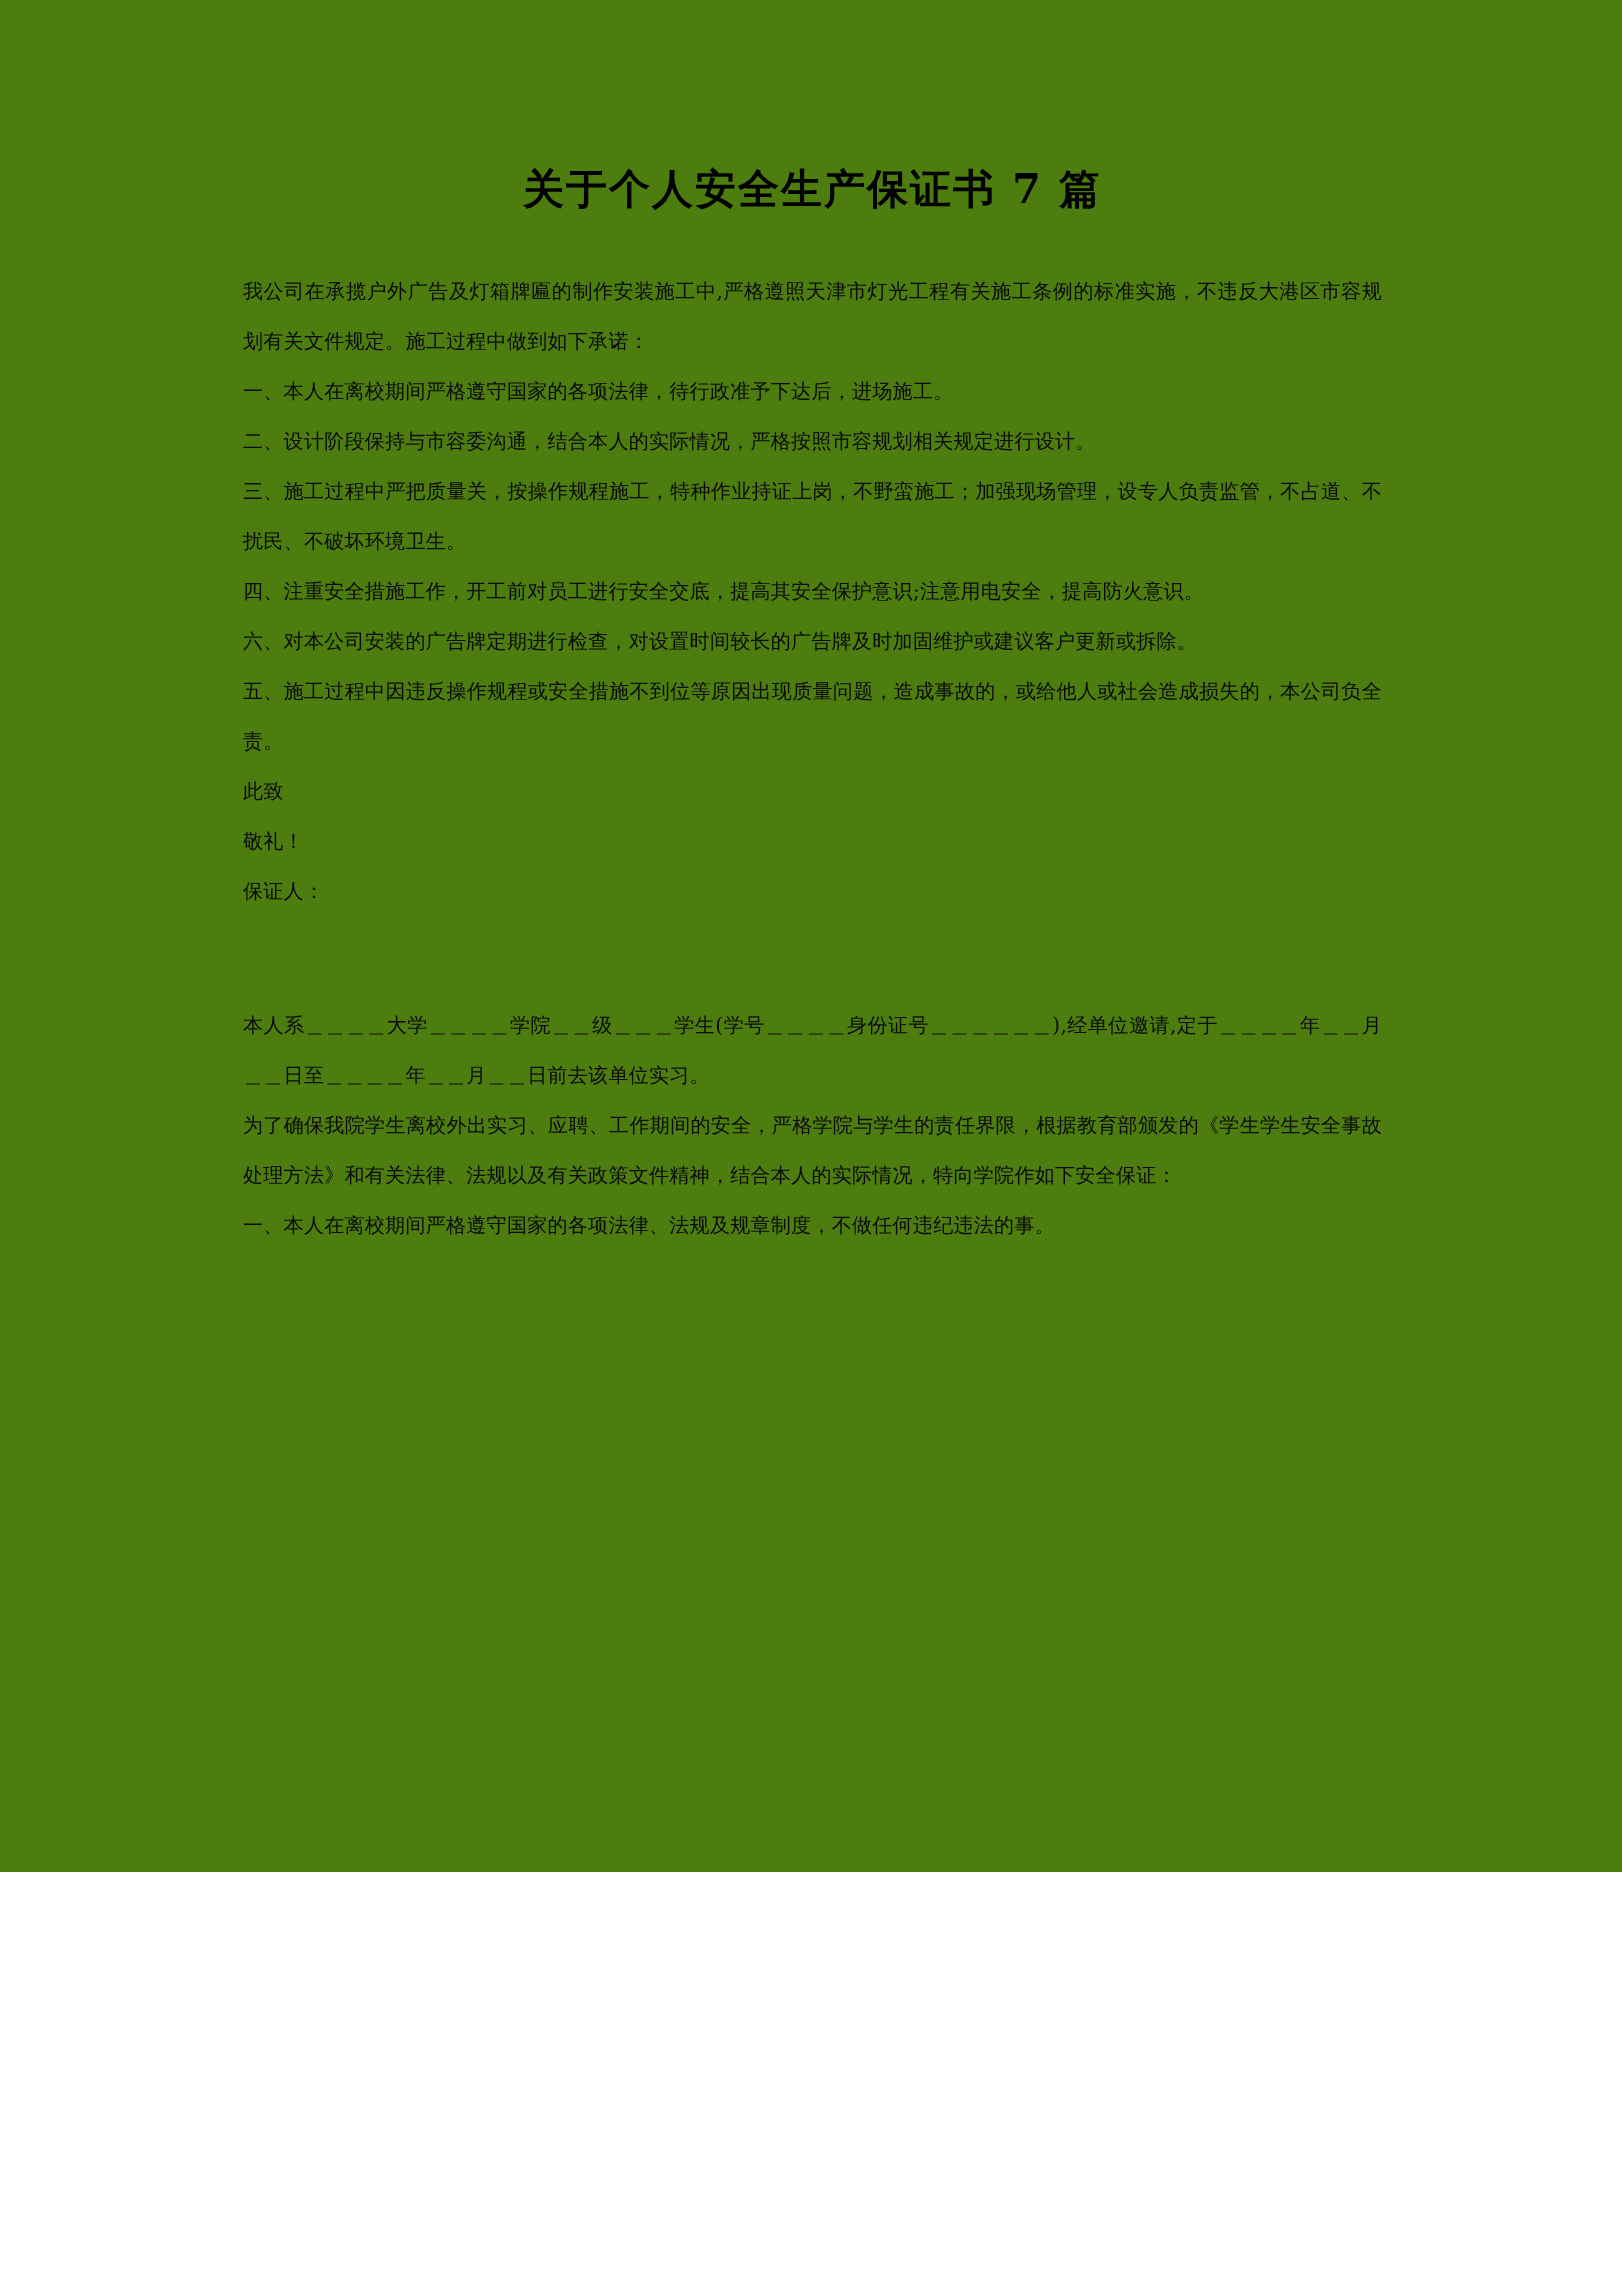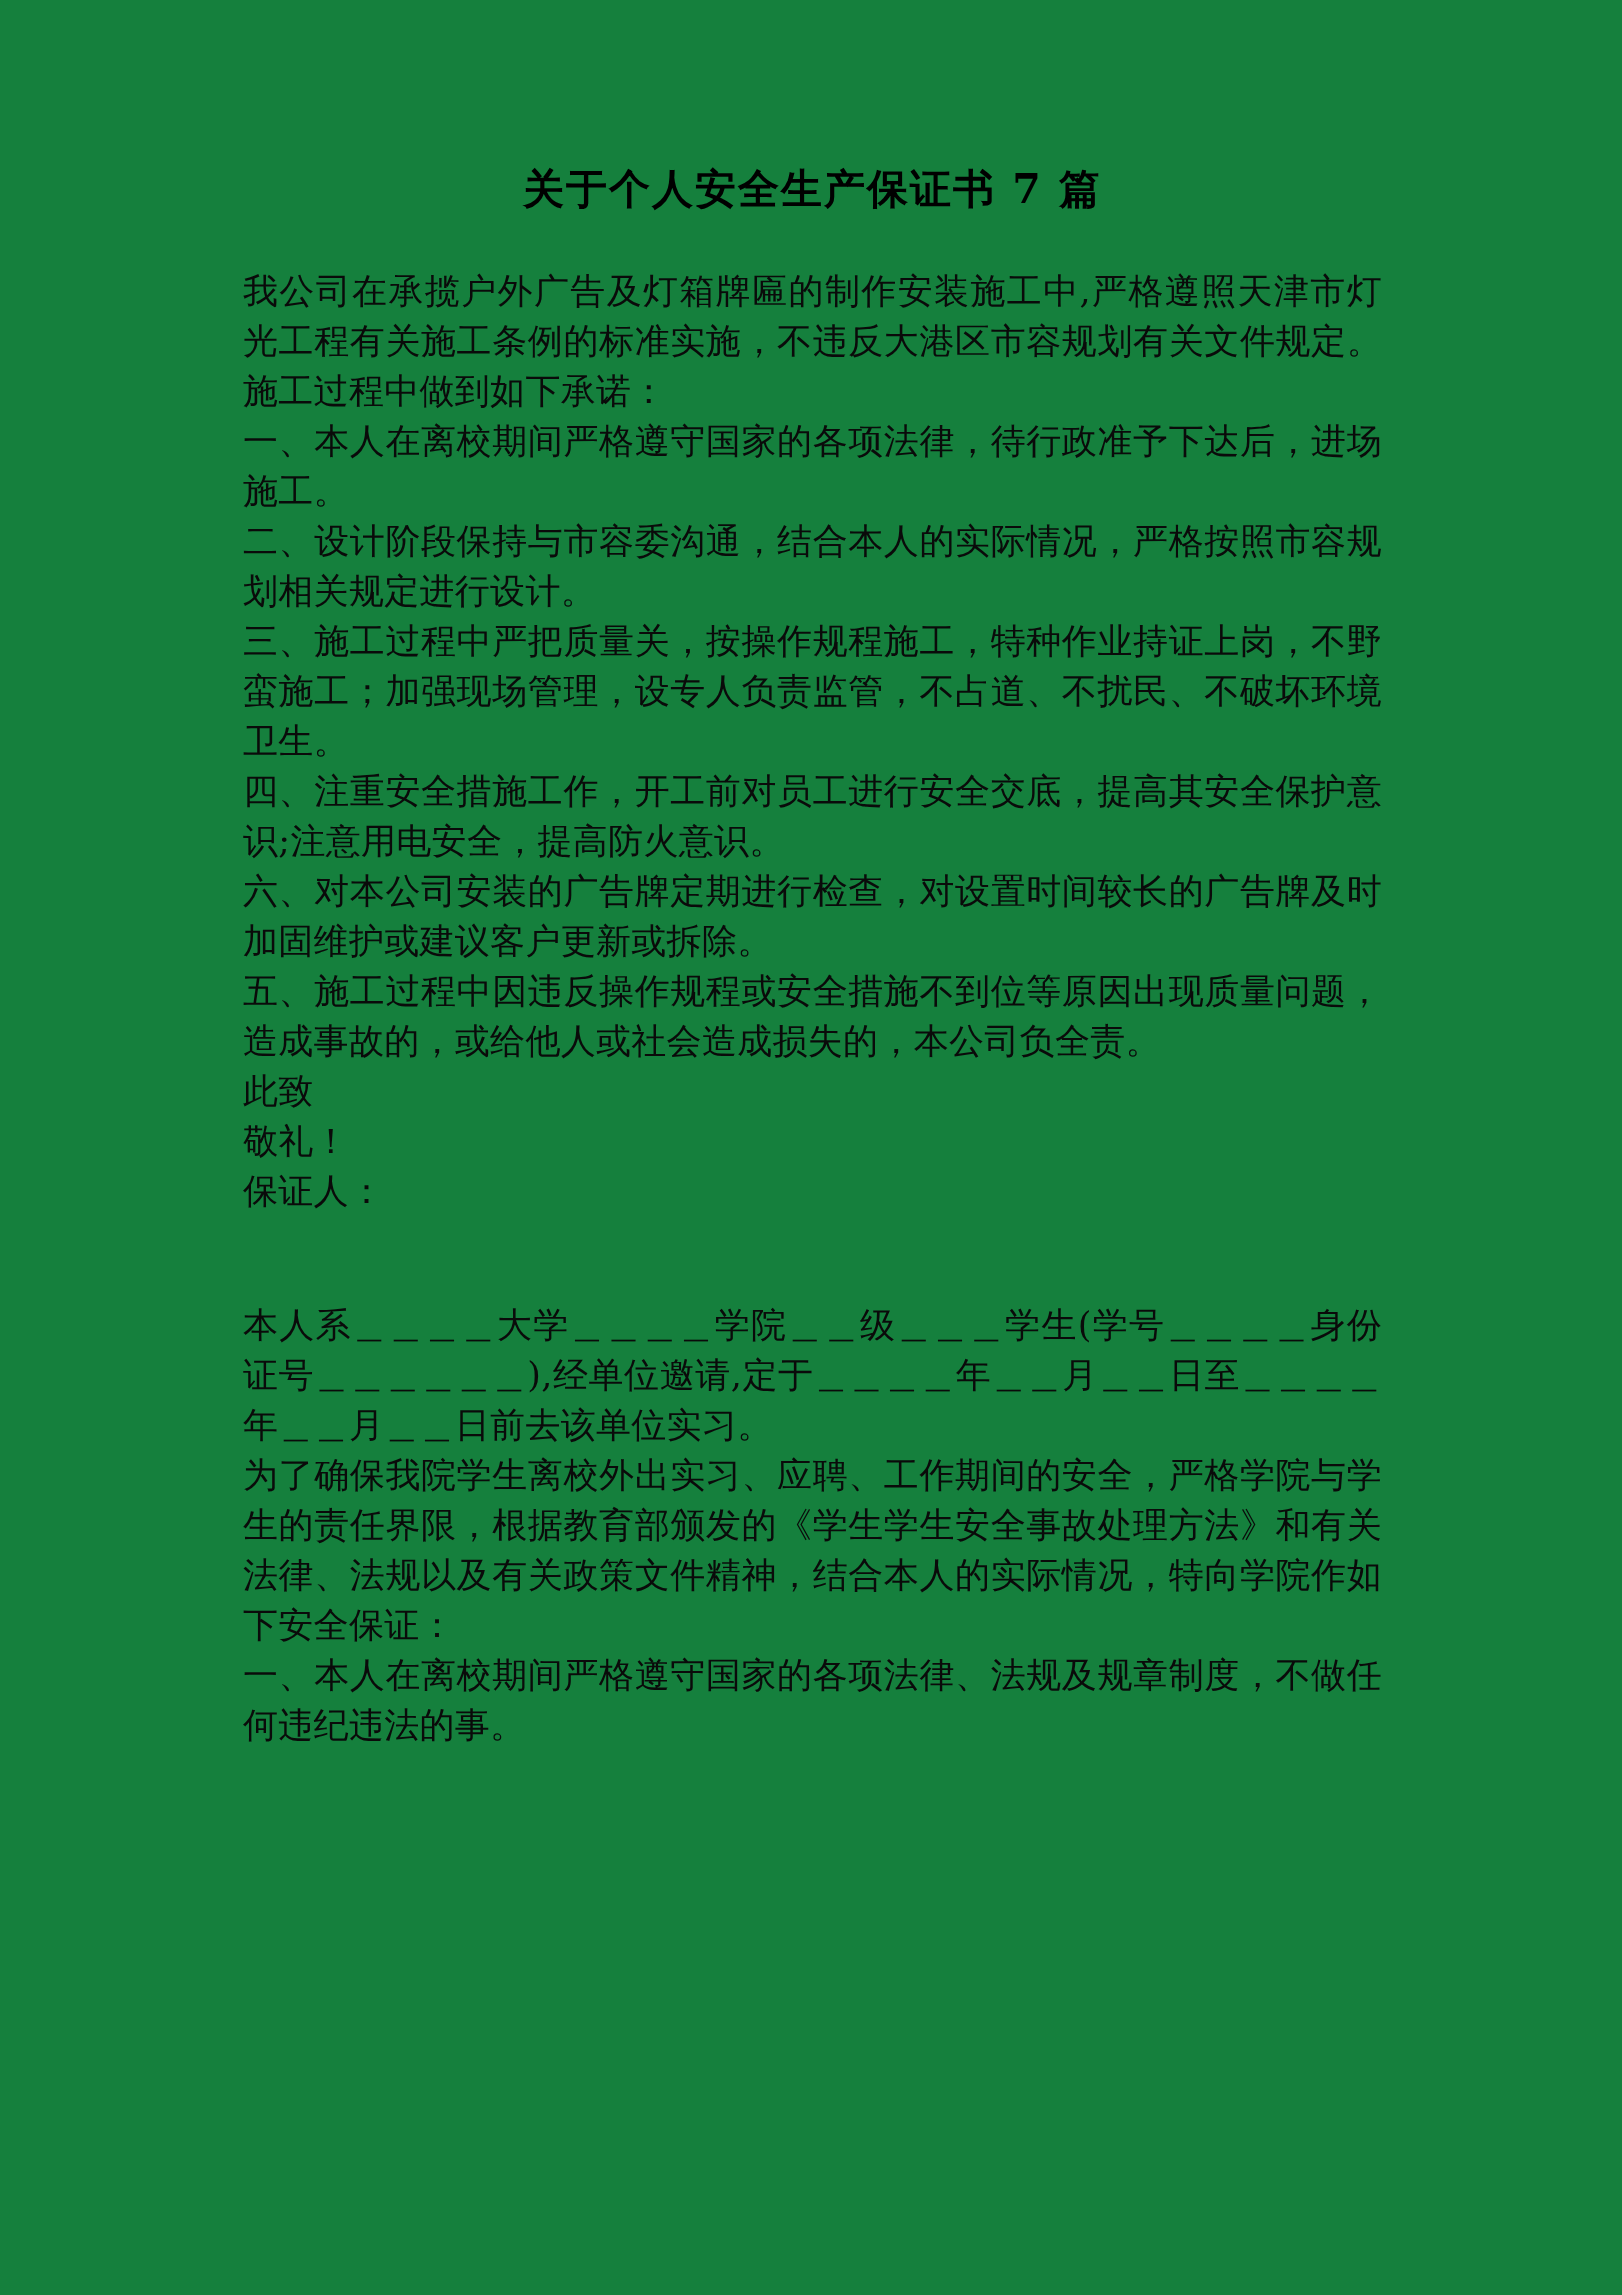--- a/index.html
+++ b/index.html
@@ -7,22 +7,22 @@
     margin: 0;
     padding: 0;
     background: #ffffff;
   }
   body {
     font-family: "DejaVu Serif", "Liberation Serif", serif;
   }
   #page {
     position: relative;
     width: 1623px;
-    height: 2295px;
-    background: #15803d;
+    height: 1872px;
+    background: #4d7c0f;
     box-sizing: border-box;
     overflow: hidden;
   }
   #content {
     position: absolute;
     left: 243px;
     top: 164px;
     width: 1139px;
   }
   .doc-title {
@@ -32,21 +32,21 @@
     line-height: 1.25;
     color: #000000;
     text-align: center;
     letter-spacing: 2px;
     margin: 0 0 51px 0;
     padding: 0;
     white-space: pre;
   }
   .para {
     font-family: "DejaVu Serif", "Liberation Serif", serif;
-    font-size: 35px;
+    font-size: 20px;
     line-height: 50px;
     color: #0a0a0a;
     margin: 0;
     padding: 0;
     text-align: justify;
     text-justify: inter-character;
     word-break: break-all;
     letter-spacing: 0.3px;
   }
   .para.no-just {

